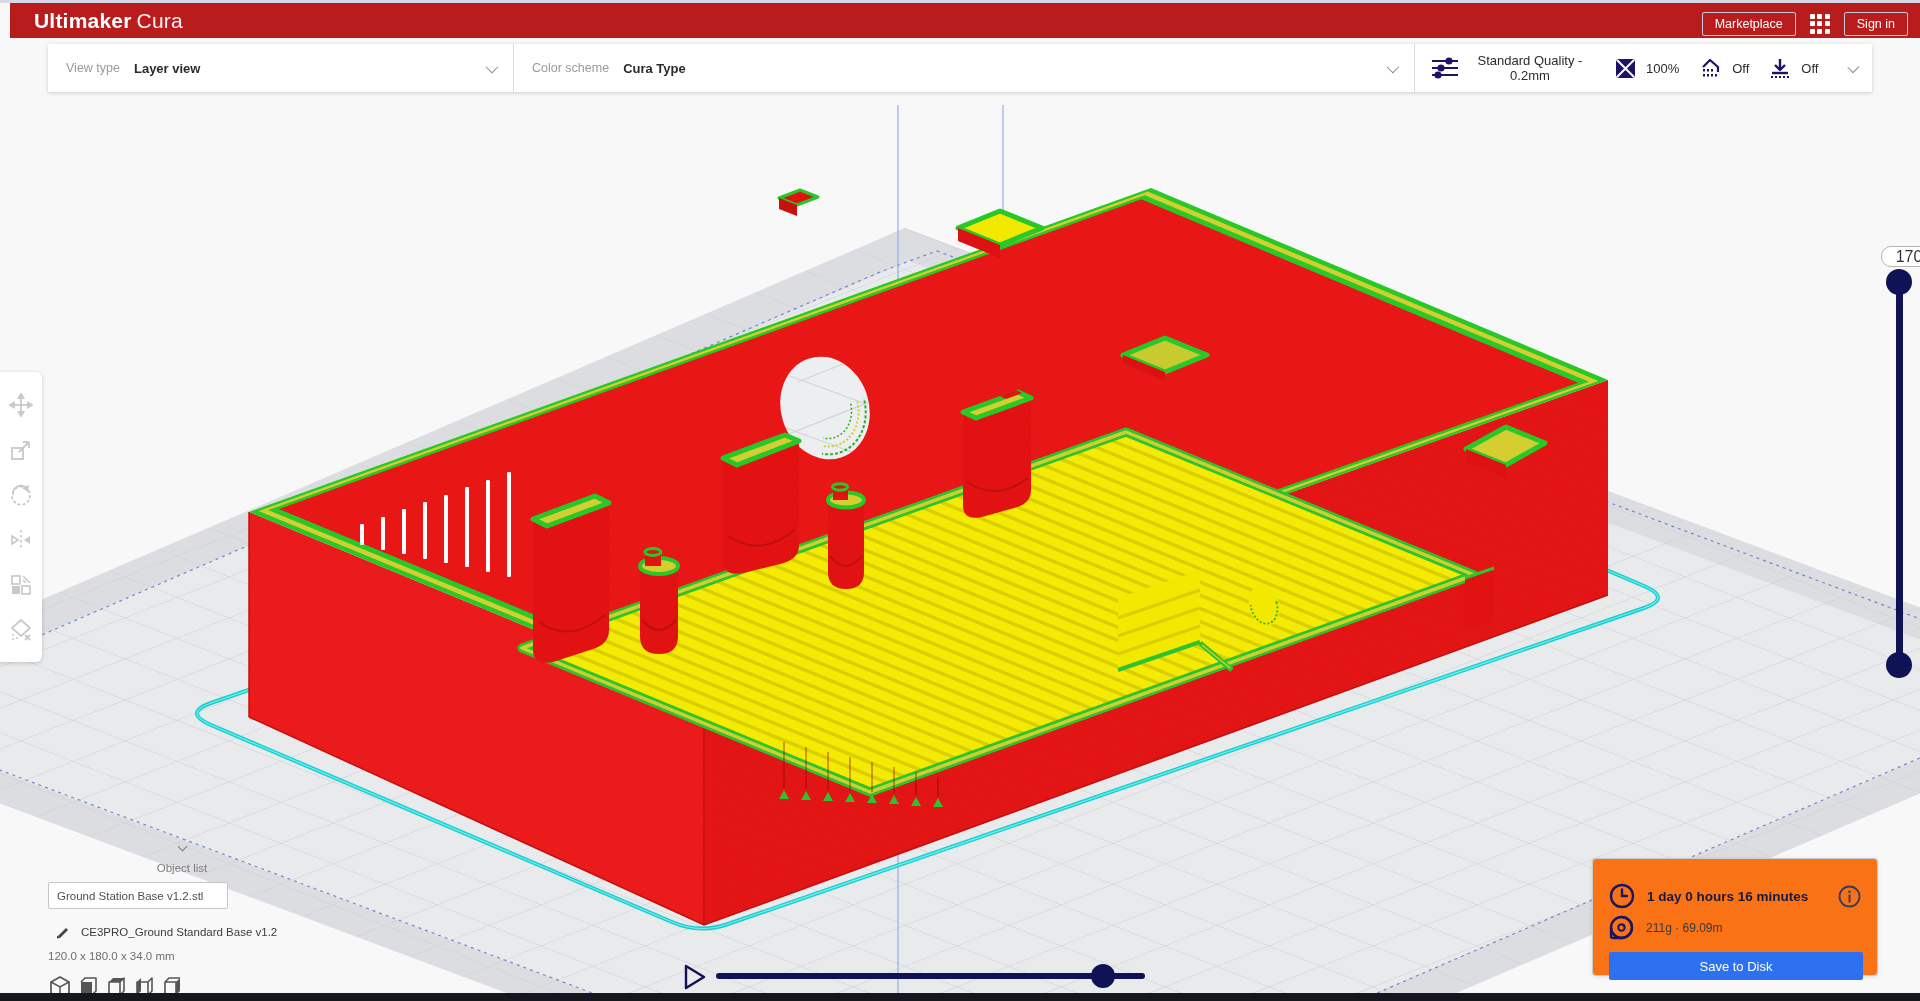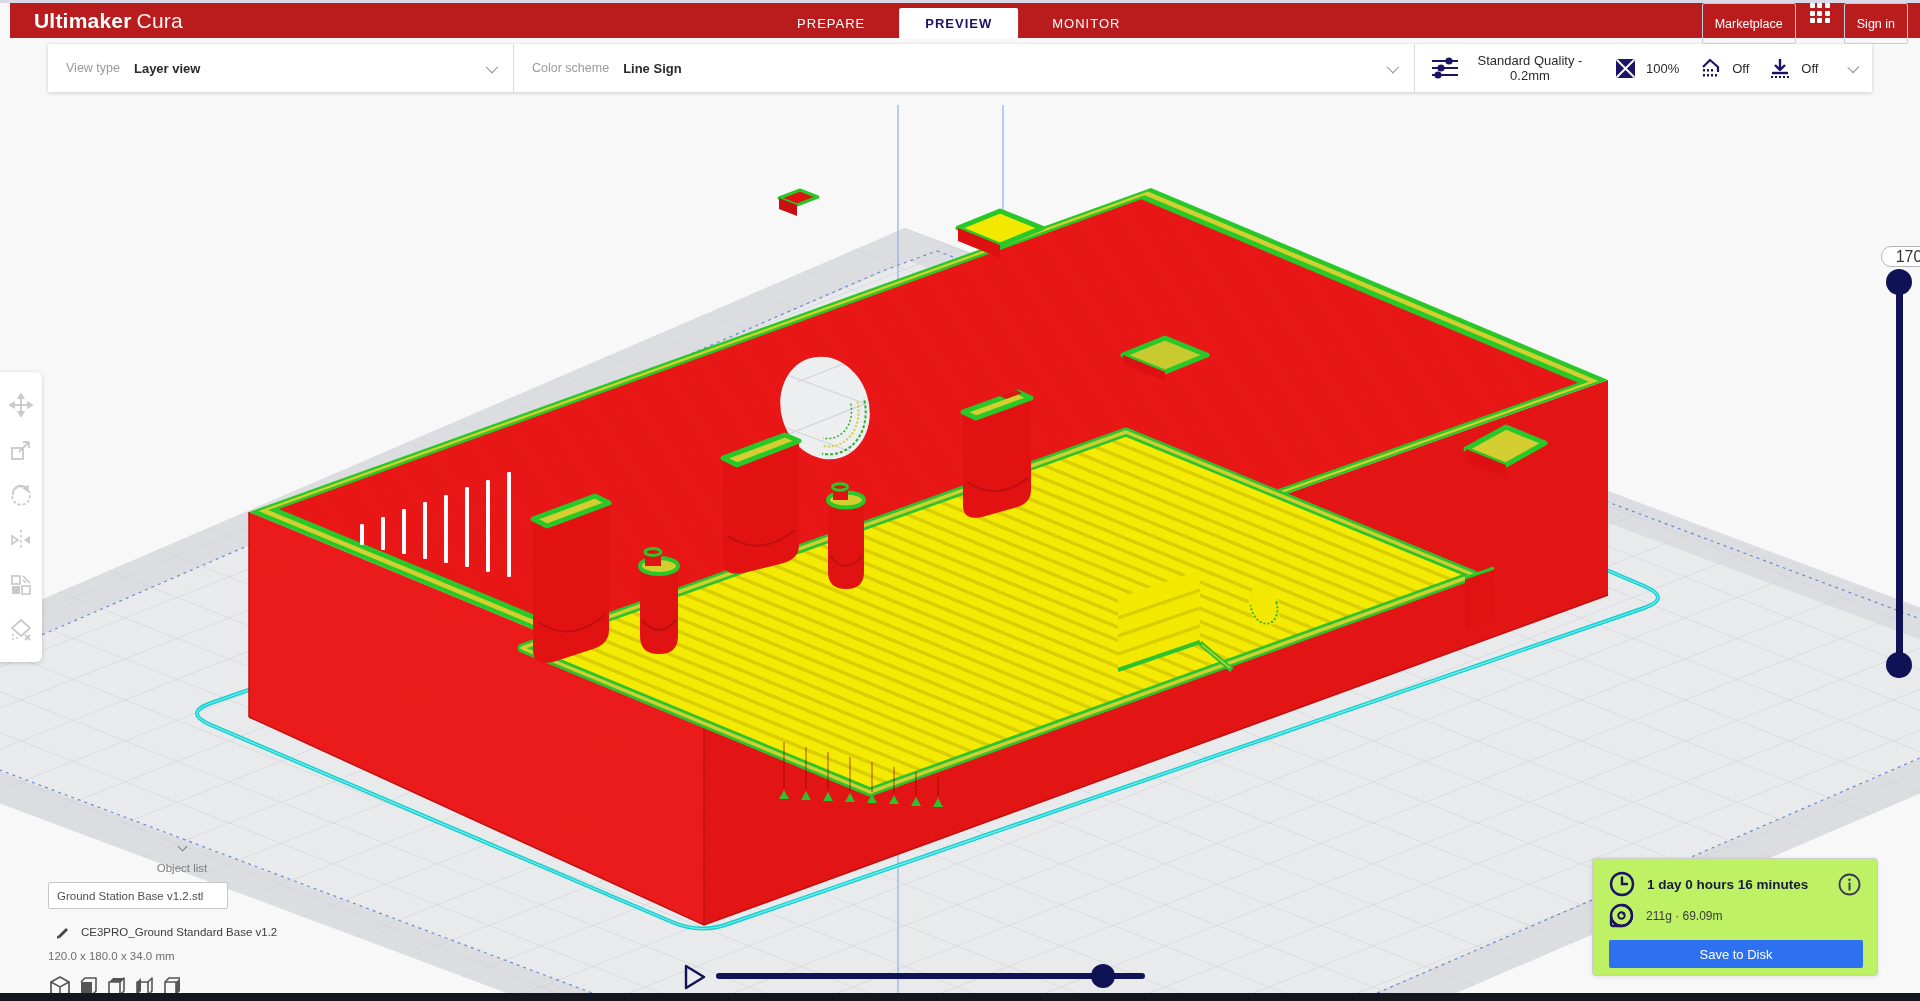--- a/index.html
+++ b/index.html
@@ -15,21 +15,21 @@
   #app-header { left:10px; top:3px; width:1920px; height:35px; background:#b91c1c; z-index:50;
                 display:flex; align-items:center; }
   #logo { margin-left:24px; color:#fff; font-size:21px; letter-spacing:.2px; white-space:nowrap; }
   #logo b { font-weight:700; }
   #logo span.lite { font-weight:300; opacity:.95; margin-left:5px; }
   #stage-tabs { position:absolute; left:50%; top:0; transform:translateX(-53%); height:41px;
                 display:flex; align-items:center; gap:8px; }
   .stage-tab { color:#fff; font-size:13px; letter-spacing:1px; padding:8px 26px; cursor:pointer;
                border-radius:2px; font-weight:400; }
   .stage-tab.active { background:#fff; color:#1b1464; font-weight:700; }
-  #header-right { position:absolute; right:22px; top:0; height:41px; display:flex; gap:14px; }
+  #header-right { position:absolute; right:22px; top:0; height:41px; display:flex; align-items:center; gap:14px; }
   .hdr-btn { color:#fff; font-size:12.5px; border:1px solid #c9cadd; border-radius:2px;
              padding:4px 12px; cursor:pointer; background:transparent; }
   #grid-icon { width:20px; height:20px; display:grid; grid-template-columns:repeat(3,1fr); gap:2.5px; cursor:pointer; }
   #grid-icon i { background:#fff; border-radius:1px; }
 
   
   #toolbar { left:48px; top:44px; width:1824px; height:48px; background:#fff; z-index:40;
              box-shadow:0 1px 4px rgba(0,0,0,.18); display:flex; align-items:stretch;text-align:center; }
   .tb-section { display:flex; align-items:center; }
   .tb-label { color:#9a9a9a; font-size:12.5px; margin-right:14px; }
@@ -77,22 +77,22 @@
   #file-row { margin-top:8px; width:180px; height:27px; background:#fff; border:1px solid #c6c6c6;
               border-radius:2px; color:#4f4f4f; font-size:11.5px; display:flex; align-items:center;
               padding:0 8px; cursor:pointer; white-space:nowrap; overflow:hidden; }
   #model-name-row { margin-top:16px; display:flex; align-items:center; gap:10px; color:#3c3c3c;
                     font-size:11.5px; margin-left:8px; cursor:pointer; }
   #model-dims { margin-top:11px; color:#6e6e6e; font-size:11.5px; }
   #view-cubes { margin-top:14px; display:flex; gap:5px; }
   .view-cube { width:23px; height:23px; cursor:pointer; display:flex; align-items:center; justify-content:center; }
 
   
-  #stats-card { left:1592px; top:858px; width:286px; height:118px; background:#bef264; border:1px solid #cccccc;
-                border-radius:4px; z-index:30; box-shadow:0 1px 4px rgba(0,0,0,.10); padding:12px 16px; }
+  #stats-card { left:1592px; top:858px; width:286px; height:118px; background:#f97316; border:1px solid #cccccc;
+                border-radius:4px; z-index:30; box-shadow:0 1px 4px rgba(0,0,0,.10); padding:24px 16px; }
   .stat-row { display:flex; align-items:center; gap:12px; }
   #stat-time { color:#19193d; font-size:13.5px; font-weight:700; }
   #stat-material { color:#3a3a3a; font-size:12px; margin-top:0; }
   #info-icon { margin-left:auto; cursor:pointer; }
   #save-button { margin-top:12px; width:254px; height:28px; background:#2d71f0; color:#fff; border:none;
                  border-radius:2px; font-size:13px; font-family:"Liberation Sans",sans-serif; cursor:pointer; }
 
   
   #viewport { left:0; top:0; z-index:1; }
 </style>
@@ -281,25 +281,20 @@
     </g>
   </g>
 </svg>
 
 <div id="top-strip" class="abs"></div>
 
 <header id="app-header" class="abs">
   <div id="logo">
     <b>Ultimaker</b><span class="lite">Cura</span>
   </div>
-  <nav id="stage-tabs">
-    <div class="stage-tab">PREPARE</div>
-    <div class="stage-tab active">PREVIEW</div>
-    <div class="stage-tab">MONITOR</div>
-  </nav>
   <div id="header-right">
     <button class="hdr-btn">Marketplace</button>
     <div id="grid-icon">
       <i></i>
         <i></i>
         <i></i>
         <i></i>
         <i></i>
         <i></i>
         <i></i>
@@ -313,21 +308,21 @@
 <div id="toolbar" class="abs">
   <div id="view-type-dd" class="tb-section">
     <span class="tb-label">View type</span>
     <span class="tb-value">Layer view</span>
     <span class="spacer"></span>
     <span class="chevron"></span>
   </div>
   <div class="tb-divider"></div>
   <div id="color-scheme-dd" class="tb-section">
     <span class="tb-label">Color scheme</span>
-    <span class="tb-value">Line Sign</span>
+    <span class="tb-value">Cura Type</span>
     <span class="spacer"></span>
     <span class="chevron"></span>
   </div>
   <div class="tb-divider"></div>
   <div id="print-settings" class="tb-section">
     <svg width="28" height="22" viewBox="0 0 28 22">
       <g stroke="#1b1464" stroke-width="2" fill="#1b1464">
         <line x1="1" y1="4" x2="27" y2="4"></line>
           <circle cx="18" cy="4" r="2.6"></circle>
         <line x1="1" y1="11" x2="27" y2="11"></line>

